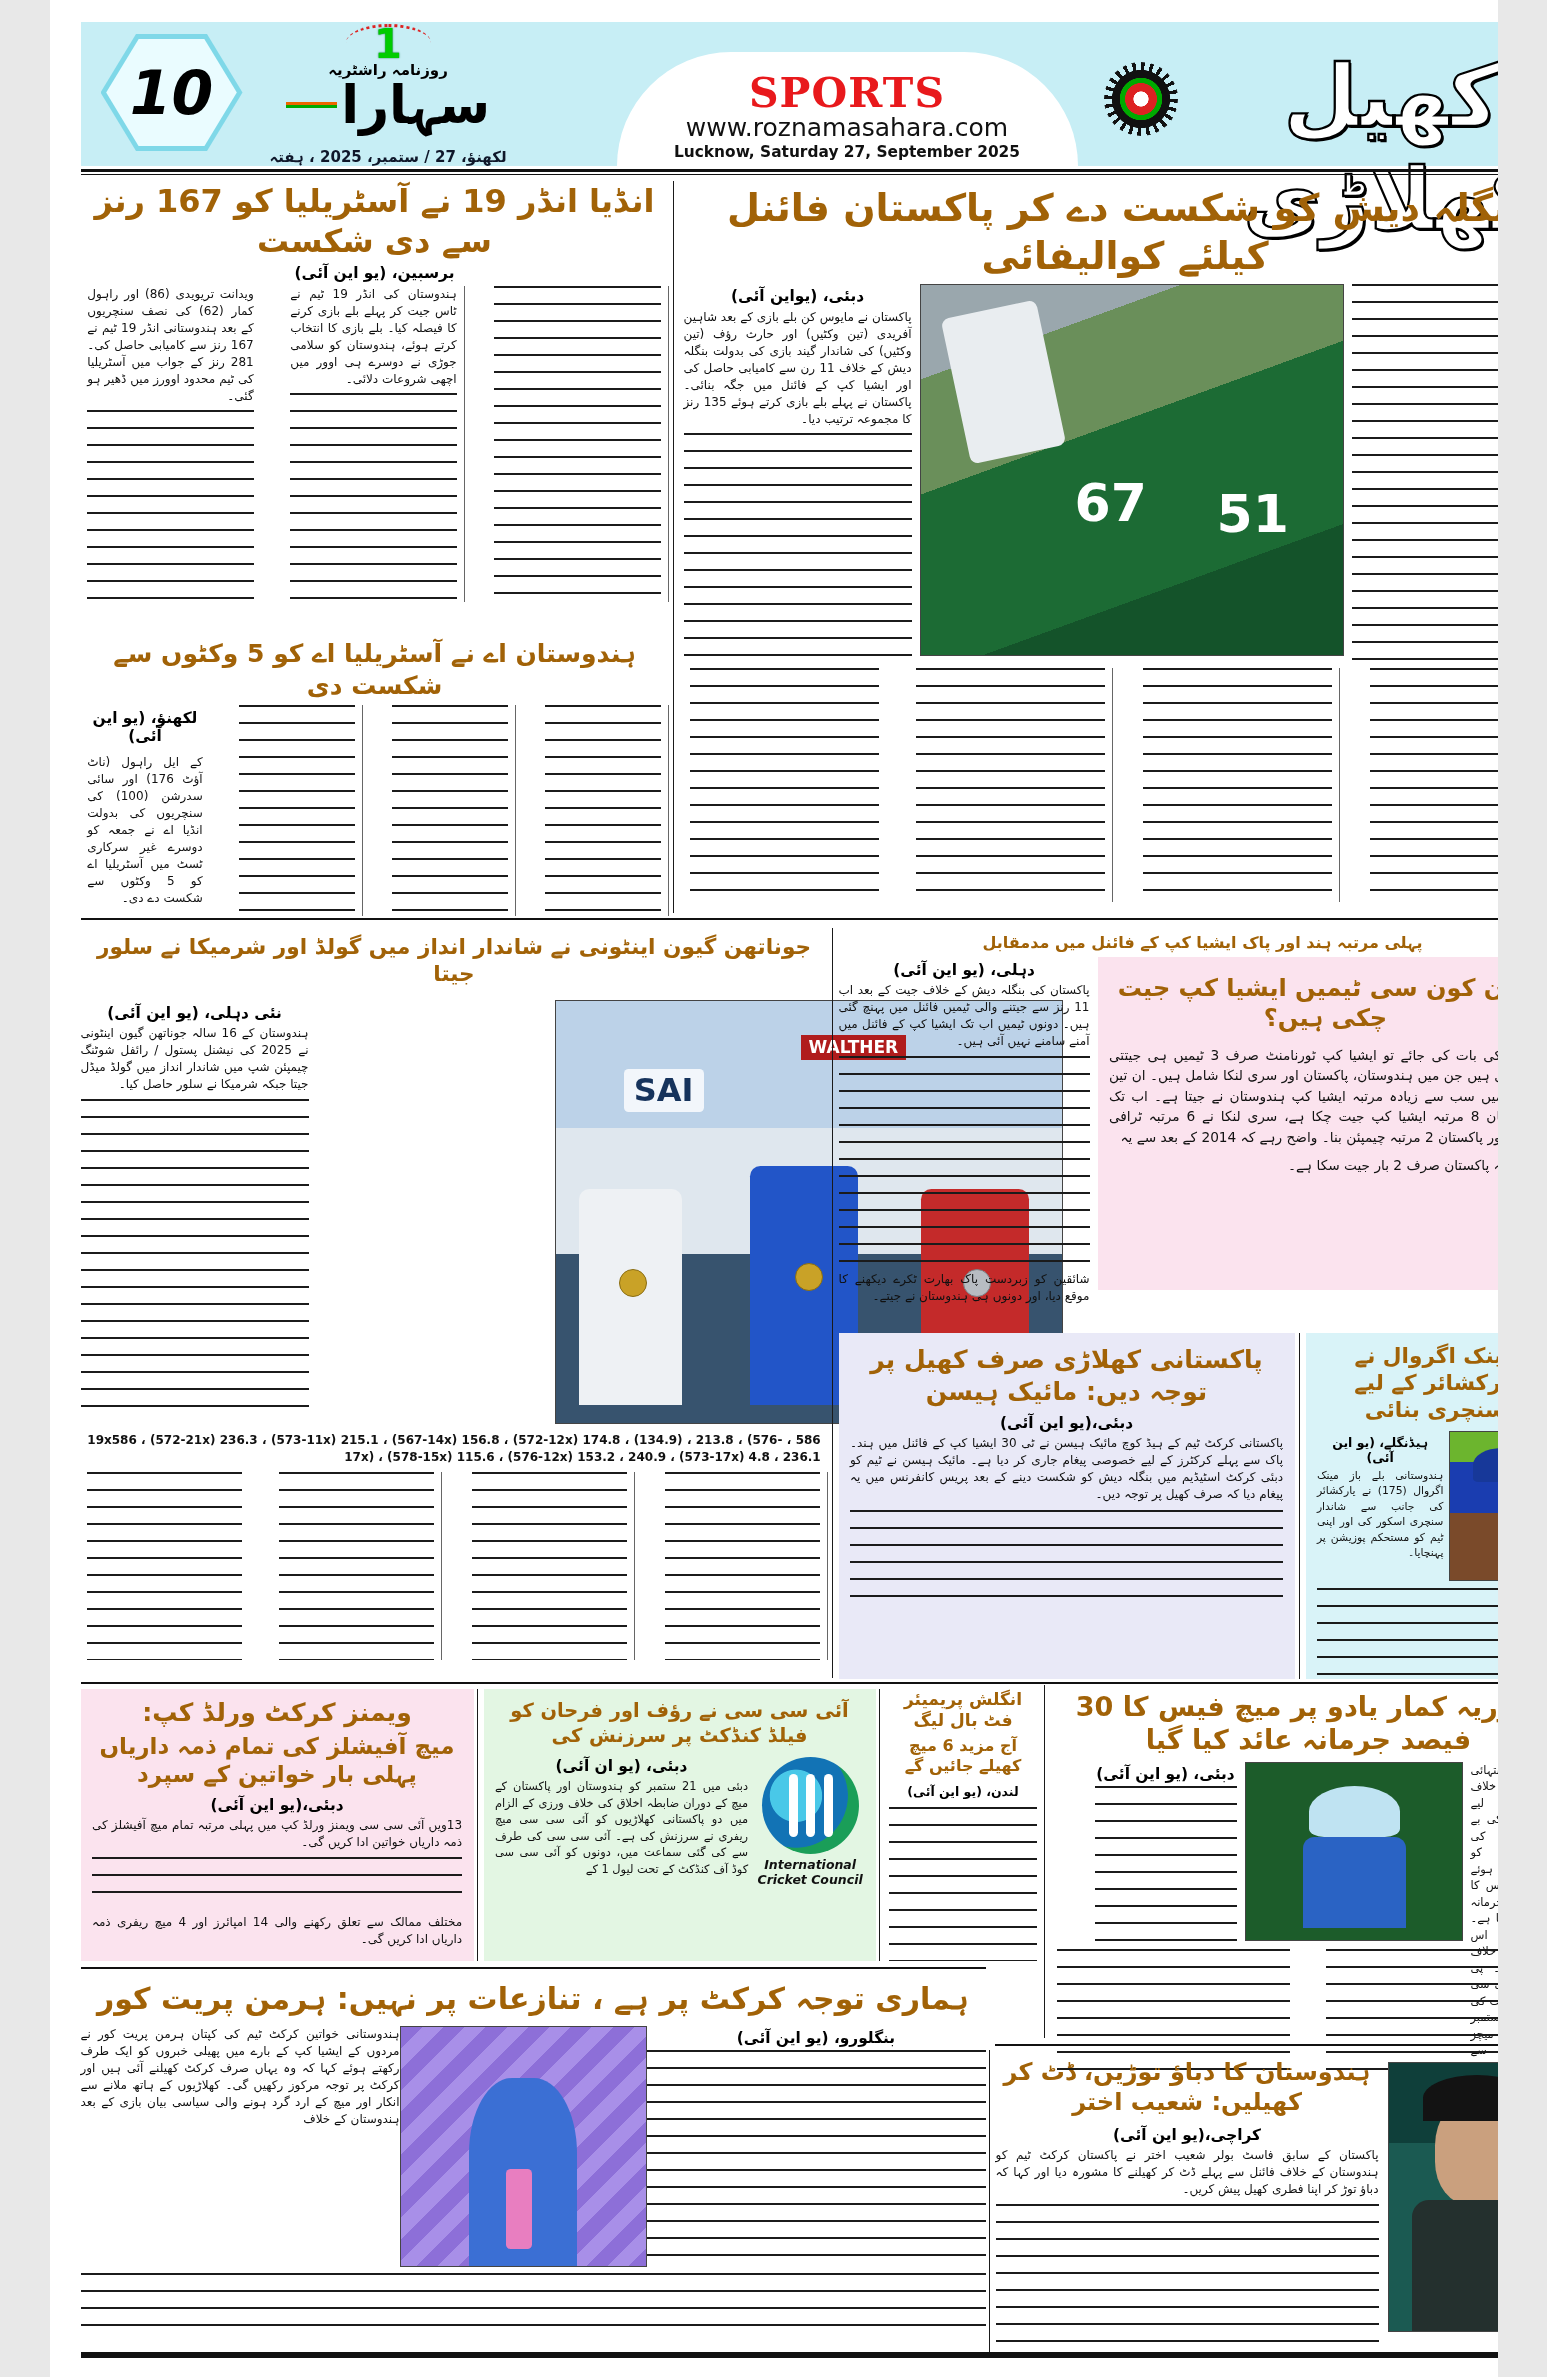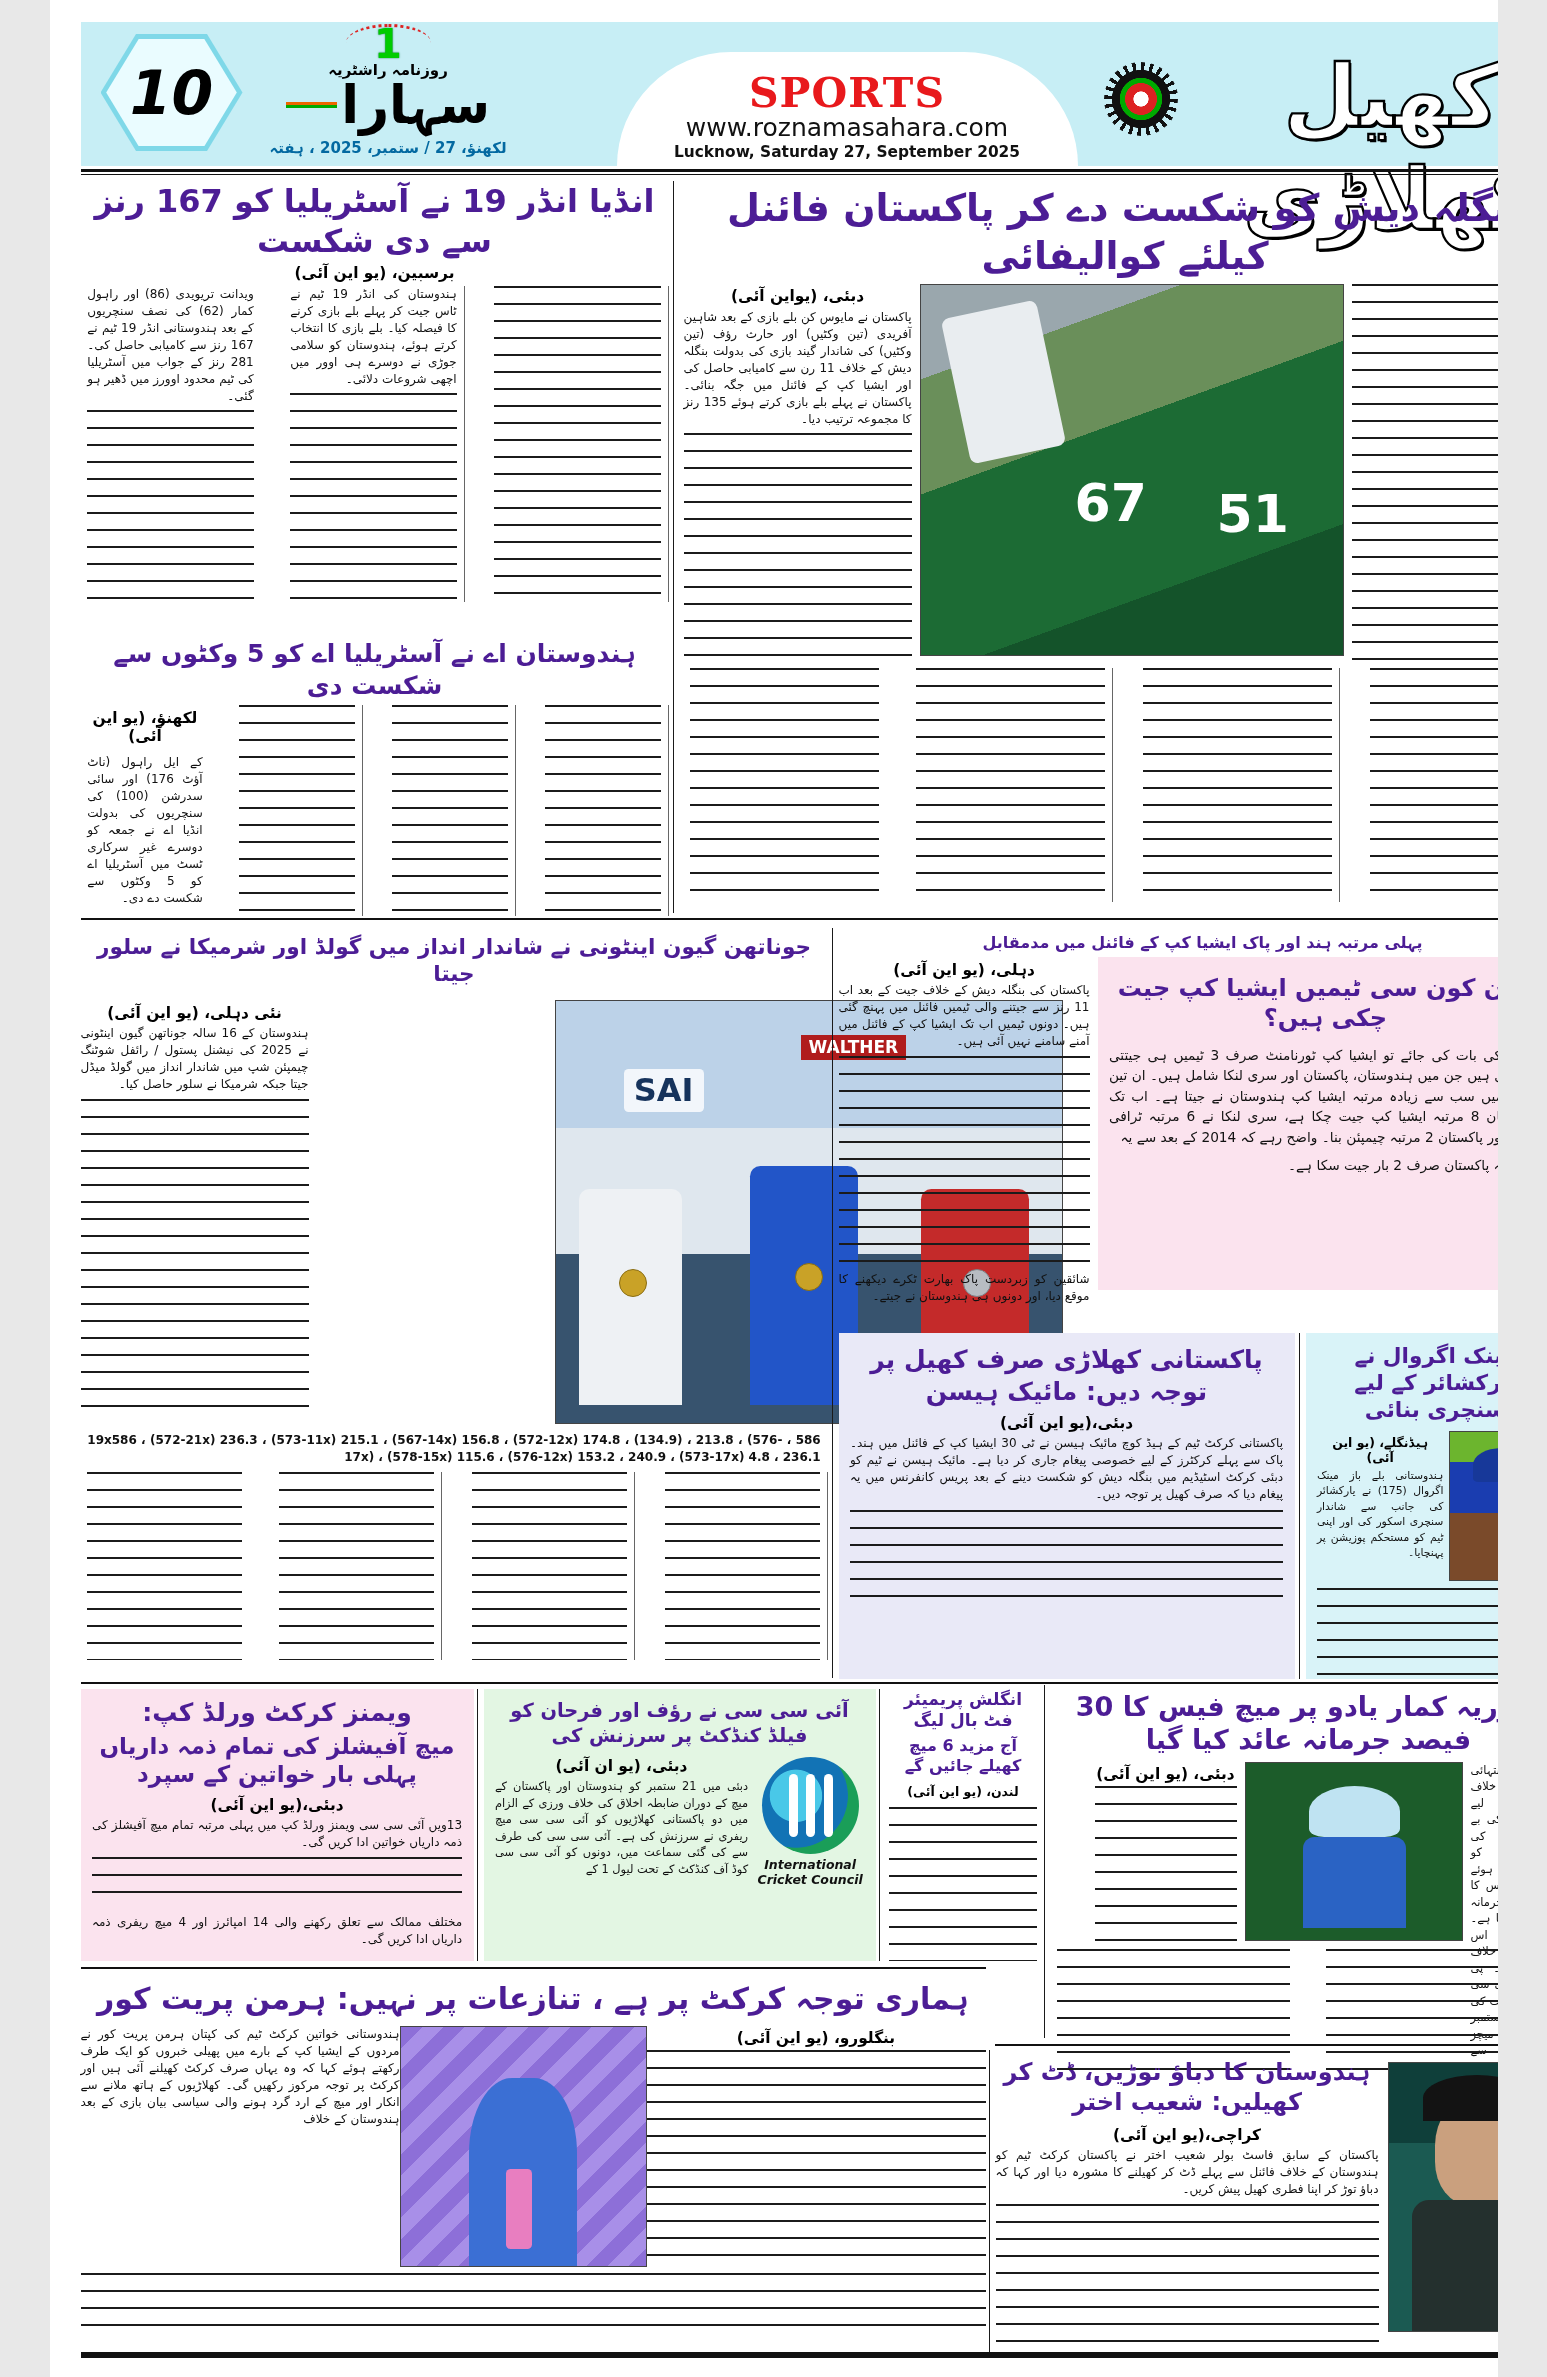--- a/index.html
+++ b/index.html
@@ -1,20 +1,20 @@
 <!DOCTYPE html>
 <html style="font-size:9px"><head>
 <meta charset="utf-8">
 <style>
   html,body{margin:0;padding:0;background:#e8e8e8;}
   .page{position:relative;width:1448px;height:2377px;background:#fff;
         font-family:"DejaVu Sans",sans-serif;overflow:hidden;margin:0 auto;}
   .abs{position:absolute;}
   .rtl{direction:rtl;}
-  .hl{font-weight:bold;text-align:center;color:#4c1d95;line-height:1.25;}
+  .hl{font-weight:bold;text-align:center;color:#a16207;line-height:1.25;}
   .hl-outline{color:#fff;-webkit-text-stroke:2.3px #000;text-shadow:1.7px 1.7px 0 #000;}
   .dl{font-weight:bold;text-align:center;font-size:15.4px;color:#000;padding:3.4px 0;}
   .body-t{font-size:12px;line-height:17px;text-align:justify;color:#111;}
   .fill{background-image:repeating-linear-gradient(to bottom,#1b1b1b 0px,#1b1b1b 1.7px,transparent 1.7px,transparent 17px);}
   .col{flex:1;display:flex;flex-direction:column;gap:5.7px;padding:0 6.8px;}
   .col + .col{border-left:none;border-right:0.6px solid #666;}
   .cols{display:flex;flex-direction:row-reverse;gap:23px;}
   .grow{flex:1;}
   .vrule{width:1.1px;background:#1a1a1a;}
   .hrule{height:1.7px;background:#111;}
@@ -51,21 +51,21 @@
 
     <div class="abs" style="left:171px;top:2.3px;width:273px;height:139px;text-align:center;">
       <div style="color:#0c0;font-size:40px;font-weight:bold;line-height:34px;
                   text-shadow:0 0 1.7px #063;border-top:3.4px dotted #d22;border-radius:50% 50% 0 0;
                   width:85px;margin:0 auto;">1</div>
       <div class="rtl" style="font-size:15px;font-weight:bold;color:#000;">روزنامہ راشٹریہ</div>
       <div style="display:flex;align-items:center;justify-content:center;gap:4.6px;">
         <span class="tric" style="background:linear-gradient(#e60 0 50%,#0a0 50% 100%);"></span>
         <span class="rtl" style="font-size:52px;font-weight:bold;color:#000;line-height:1;">سہارا</span>
       </div>
-      <div class="rtl" style="font-size:15px;font-weight:bold;color:#0369a1;margin-top:8px;">لکھنؤ، 27 / ستمبر، 2025 ، ہفتہ</div>
+      <div class="rtl" style="font-size:15px;font-weight:bold;color:#0f172a;margin-top:17px;">لکھنؤ، 27 / ستمبر، 2025 ، ہفتہ</div>
     </div>
 
     <div class="abs dome" style="left:536px;top:30px;width:461px;height:114px;">
       <div style="color:#e8191c;font-size:41px;font-weight:bold;letter-spacing:1.1px;
                   font-family:'DejaVu Serif',serif;line-height:1;">SPORTS</div>
       <div style="font-size:25px;color:#111;line-height:1.15;">www.roznamasahara.com</div>
       <div style="font-size:15.4px;font-weight:bold;color:#111;padding-bottom:4.6px;">Lucknow, Saturday 27, September 2025</div>
     </div>
 
     <div class="abs star" style="left:1023px;top:40px;"></div>

